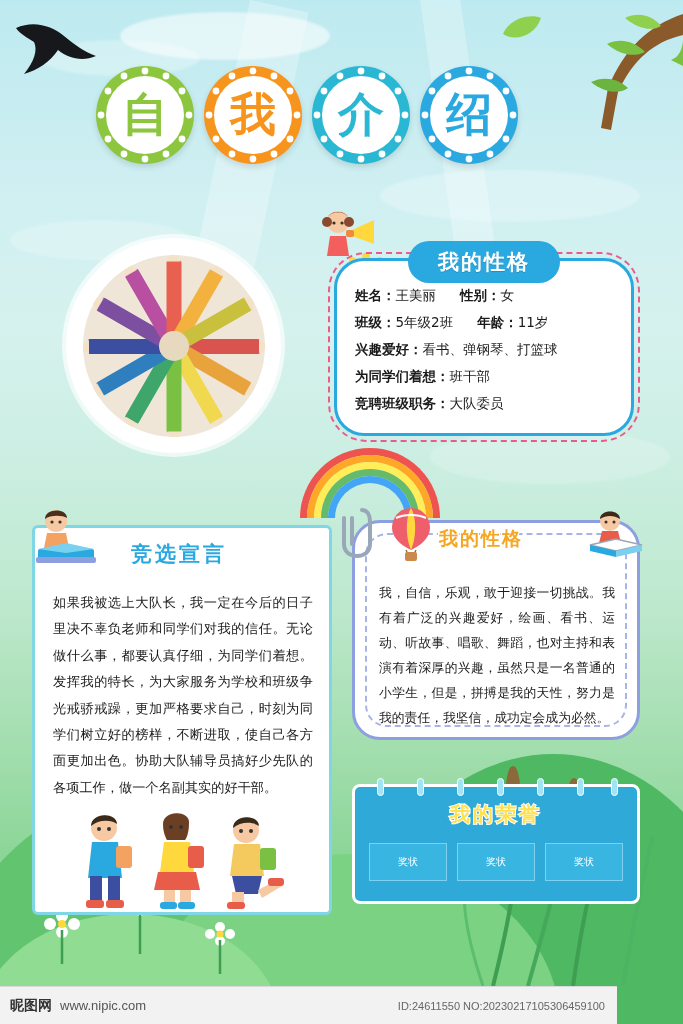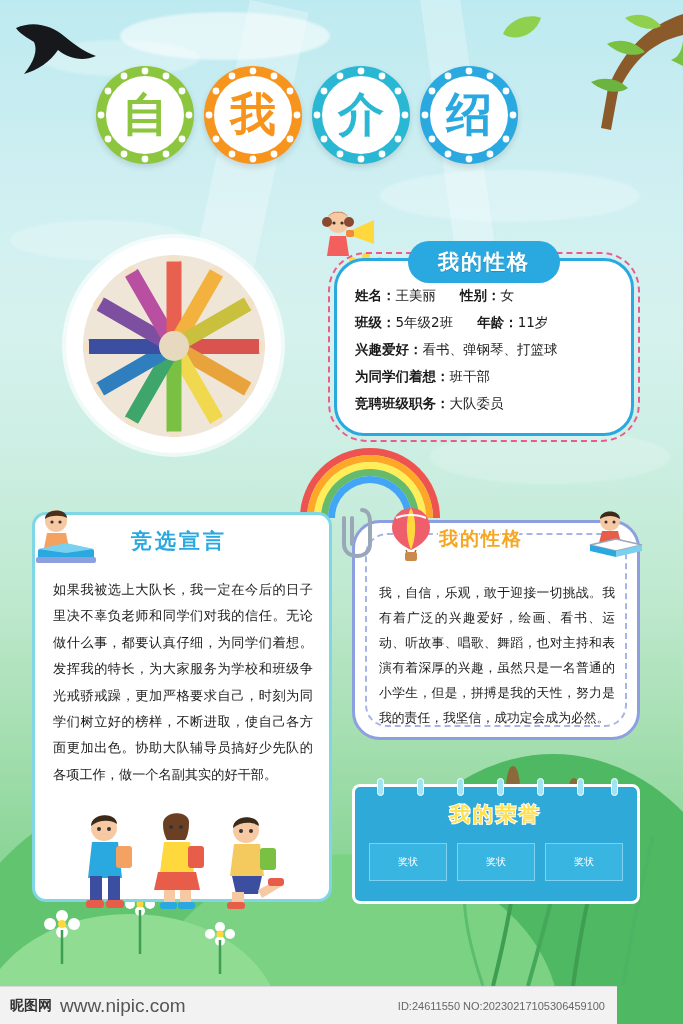--- a/index.html
+++ b/index.html
@@ -137,25 +137,25 @@
     margin-bottom: 9px;
     font-family: "DejaVu Sans", sans-serif;
     white-space: nowrap;
   }
   .info-line .lbl { font-weight: bold; }
   .info-gap { display: inline-block; width: 24px; }
 
   
   #decl-card {
     position: absolute;
-    top: 512px; left: 32px;
+    top: 525px; left: 32px;
     width: 300px; height: 390px;
     background: #fff;
     border: 3px solid #7fd6e4;
-    border-radius: 14px;
+    border-radius: 6px;
   }
   #decl-title {
     position: absolute;
     top: 12px; left: 96px;
     font-size: 21px; font-weight: bold;
     color: #2aa8e0;
     letter-spacing: 3px;
     font-family: "DejaVu Sans", sans-serif;
     -webkit-text-stroke: 2.5px #fff;
     paint-order: stroke fill;
@@ -262,21 +262,21 @@
     background: #f2f2f2;
     border-top: 1px solid #d9d9d9;
     display: flex; align-items: center;
   }
   #footer-logo {
     font-size: 14px; font-weight: bold; color: #333;
     margin-left: 10px;
     font-family: "DejaVu Sans", sans-serif;
   }
   #footer-site {
-    font-size: 19px; color: #555; margin-left: 8px;
+    font-size: 13px; color: #555; margin-left: 8px;
   }
   #footer-id {
     margin-left: auto; margin-right: 12px;
     font-size: 11px; color: #666;
   }
 </style>
 </head>
 <body>
 
 <div id="poster">

